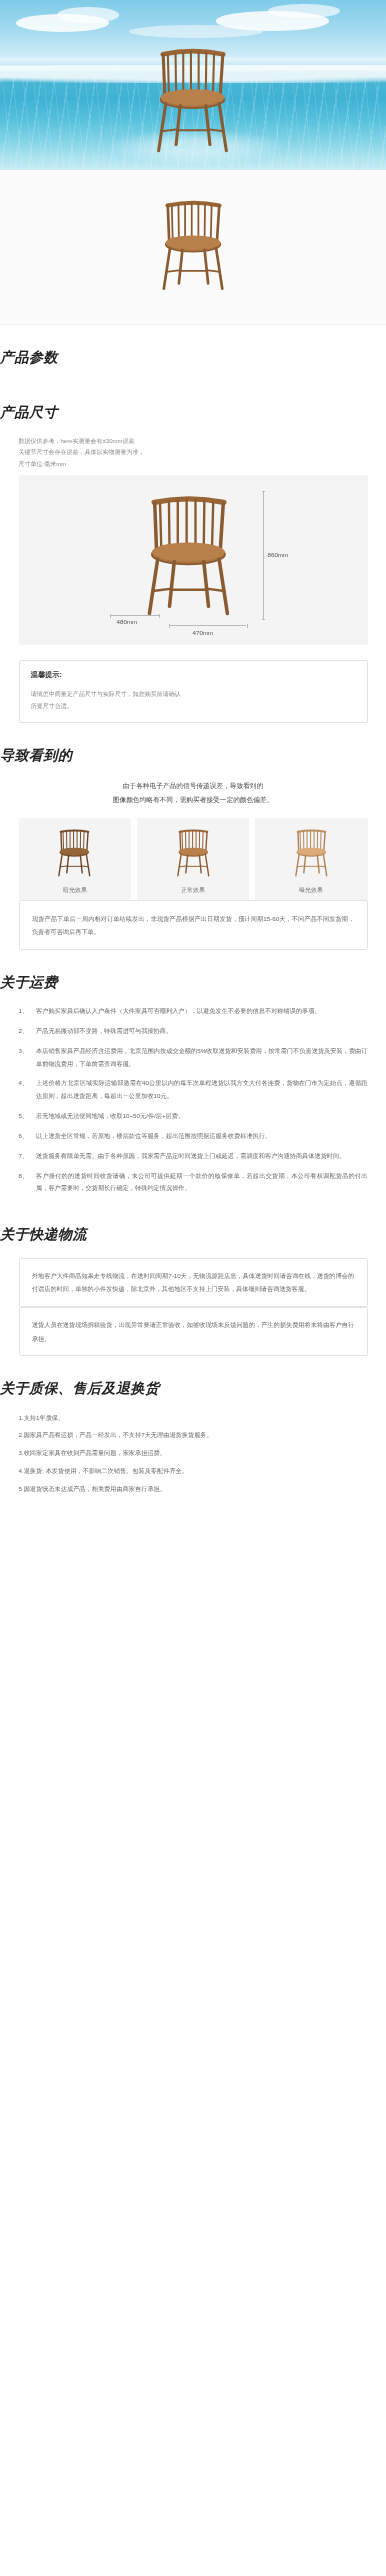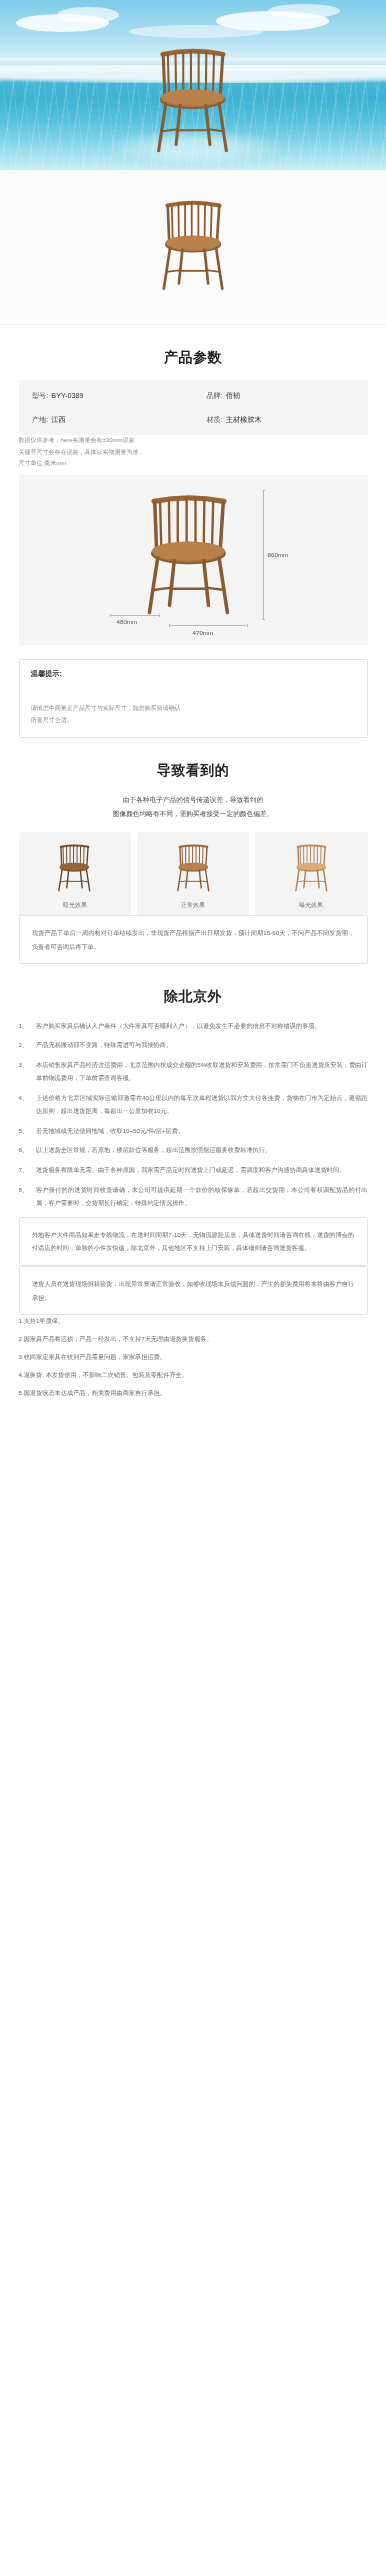--- a/index.html
+++ b/index.html
@@ -63,27 +63,27 @@
   
   .chair-svg { display:block; }
 
   
   .product-photo {
     width:386px; height:155px; background:#fbfbfb;
     display:flex; align-items:center; justify-content:center;
     border-bottom:0.5px solid #f1f1f1;
   }
   .sec-title {
-    text-align:center;
     font-size:14px;
     font-weight:bold;
     color:#222;
     letter-spacing:0.5px;
     margin:0;
     padding:24px 0 13.4px 0;
+    font-style:italic;
   }
 
   
   .param-table {
     margin:0 18.5px 0 18.5px;
     background:#f4f4f4;
     border-radius:2.1px;
     padding:3.1px 0;
   }
   .param-row { display:flex; }
@@ -129,21 +129,21 @@
   .tickh { position:absolute; width:0.5px; height:3.6px; background:#b9b9b9; }
 
   
   .tip-box {
     margin:14.4px 18.5px 0 18.5px;
     border:0.5px solid #e2e2e2;
     border-radius:1.5px;
     padding:9.3px 11.3px 10.3px 11.3px;
     background:#fff;
   }
-  .tip-title { font-size:7.2px; font-weight:bold; color:#333; margin-bottom:23px; }
+  .tip-title { font-size:7.2px; font-weight:bold; color:#333; margin-bottom:8px; }
   .tip-text { font-size:6px; color:#888; line-height:2; }
 
   
   .color-desc {
     margin:0 18.5px;
     font-size:6.7px;
     color:#444;
     line-height:2.1;
     text-align:center;
   }
@@ -279,43 +279,22 @@
         <line x1="130" y1="120" x2="138" y2="196"></line>
         <line x1="44" y1="170" x2="76" y2="166" stroke-width="4"></line>
         <line x1="134" y1="166" x2="165" y2="170" stroke-width="4"></line>
         <line x1="74" y1="168" x2="136" y2="168" stroke-width="4"></line>
       </g>
     </svg>
   </div>
 
   <h2 class="sec-title">产品参数</h2>
 
-  <div class="param-table">
-    <div class="param-row">
-      <div class="param-cell">
-        <span class="param-key">型号:</span>
-        <span class="param-val">BYY-0389</span>
-      </div>
-      <div class="param-cell">
-        <span class="param-key">品牌:</span>
-        <span class="param-val">佰韧</span>
-      </div>
-    </div>
-    <div class="param-row">
-      <div class="param-cell">
-        <span class="param-key">产地:</span>
-        <span class="param-val">江西</span>
-      </div>
-      <div class="param-cell">
-        <span class="param-key">材质:</span>
-        <span class="param-val">主材橡胶木</span>
-      </div>
-    </div>
-  </div>
-
+
+  <h2 class="sec-title">产品尺寸</h2>
 
   <div class="size-note">
     <div>数据仅供参考，here实测量会有±30mm误差</div>
     <div>关键节尺寸会存在误差，具体以实物测量为准，</div>
     <div>尺寸单位:毫米mm</div>
   </div>
 
   <div class="size-stage">
     <div class="size-chair">
       <svg class="chair-svg" width="124" height="139" viewBox="0 0 210 230" xmlns="http://www.w3.org/2000/svg">
@@ -462,40 +441,42 @@
         </g>
       </svg>
       <div class="swatch-cap">曝光效果</div>
     </div>
   </div>
 
   <div class="para-box">
     <div class="para">现货产品下单后一周内相对订单结续发出，非现货产品根据产出日期发货，预计周期15-60天，不问产品不同发货期，负责者可咨询后再下单。</div>
   </div>
 
-  <h2 class="sec-title">除北京外</h2>
+  <h2 class="sec-title">关于运费</h2>
   <ol class="num-list">
     <li>客户购买家具后确认入户条件（大件家具可否顺利入户），以避免发生不必要的信息不对称错误的事项。</li>
     <li>产品无易搬动部不变路，特殊需进可与我接协商。</li>
     <li>本店销售家具产品经济含运费用，北京范围内按成交金额的5%收取送货和安装费用，按常需门不负责送货及安装，费由订单前物流费用，下单前需查询客服。</li>
     <li>上述价格方北京区域实际运输部激需在40公里以内的每车次单程送货以我方文大付各连费，货物在门市为定始点，遵循距达原则，超出送货距离，每超出一公里加收10元。</li>
     <li>若无地域或无法便同地域，收取10~50元/件/层+层费。</li>
     <li>以上送货全区常规，若原地，楼层款位等服务，超出范围按照据运服务收费标准执行。</li>
     <li>送货服务有限单无需。由于各种原因，我家需产品定时间送货上门或延迟，需调度和客户沟通协商具体送货时间。</li>
     <li>客户接付的的送货时间收货请确，未公司可提供延期一个款价的核保修单，若超出交货期，本公司有权调配货品的付出属，客户需要时，交货期长行确定，特殊约定情况操作。</li>
   </ol>
 
+  <h2 class="sec-title">关于快递物流</h2>
   <div class="para-box">
     <div class="para">外地客户大件商品如果走专线物流，在送时间周期7-10天，无物流源距店息，具体送货时间请咨询在线，送货的博会的付话店的时间，单独的小件发快递，除北京外，其他地区不支持上门安装，具体细则请咨询送货客服。</div>
   </div>
 
   <div class="para-box">
     <div class="para">送货人员在送货现场拆箱验货，出现异常要请正常验收，如签收现场未反馈问题的，产生的损失费用将未将由客户自行承担。</div>
   </div>
 
+  <h2 class="sec-title">关于质保、售后及退换货</h2>
   <ul class="plain-list">
     <li>1.支持1年质保。</li>
     <li>2.因家具产品有运损，产品一经发出，不支持7天无理由退货换货服务。</li>
     <li>3.收回家定家具在收到产品需量问题，家家承担运费。</li>
     <li>4.退换货: 本发货使用，不影响二次销售。包装及零配件齐全。</li>
     <li>5.因退货状态未达成产品，相关费用由商家自行承担。</li>
   </ul>
 
   <div class="bottom-pad"></div>
 </div>

